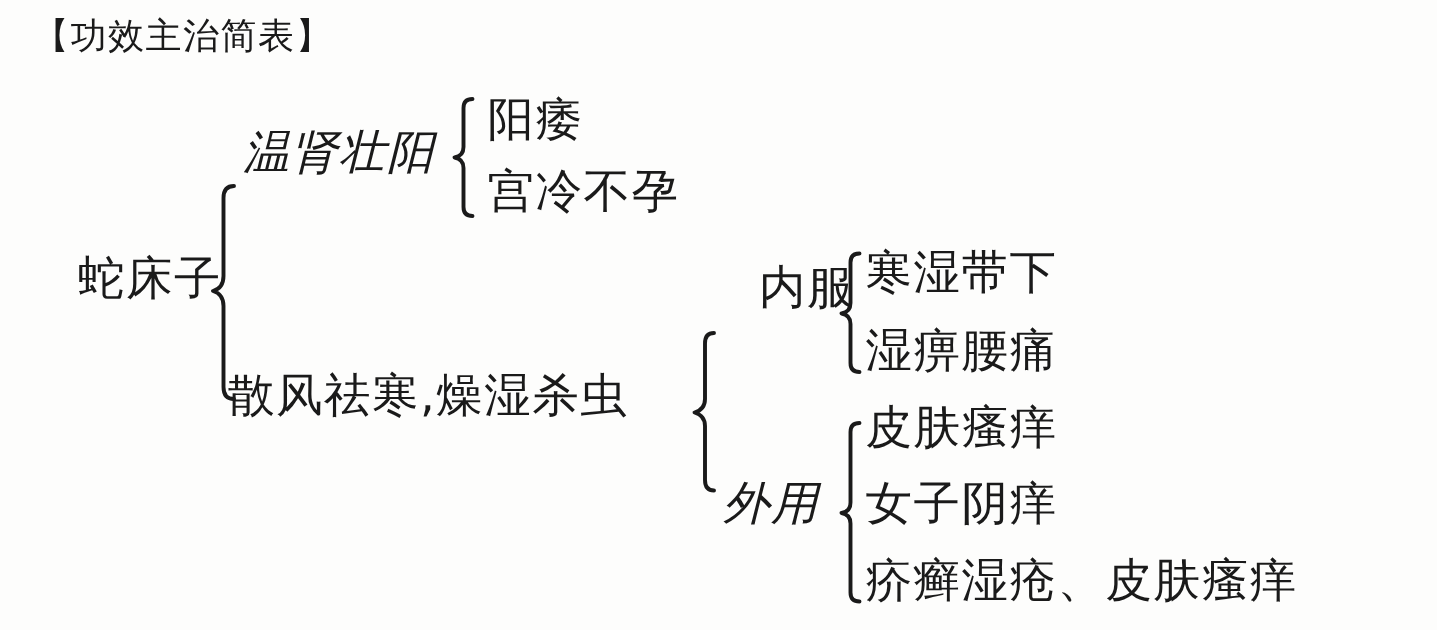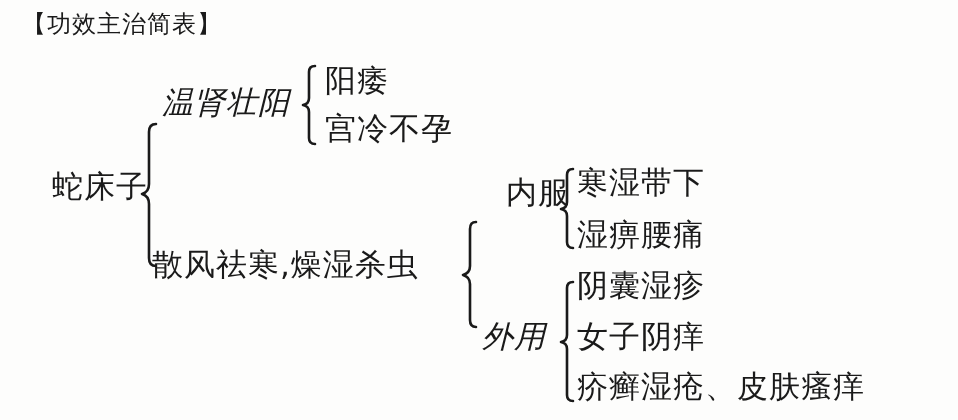--- a/index.html
+++ b/index.html
@@ -38,16 +38,16 @@
   <svg class="brace" style="left:558px; top:167px;" width="18" height="84">
     <path d="M15 2 Q9 2 9 8 L9 35 Q9 41 3 42 Q9 43 9 49 L9 75 Q9 81 15 81"></path>
   </svg>
   <div class="t" style="left:577px; top:164px;">寒湿带下</div>
   <div class="t" style="left:577px; top:216px;">湿痹腰痛</div>
 
   <div class="t" style="left:482px; top:318px;font-style:italic;">外用</div>
   <svg class="brace" style="left:558px; top:280px;" width="18" height="124">
     <path d="M15 2 Q9 2 9 8 L9 55 Q9 61 3 62 Q9 63 9 69 L9 115 Q9 121 15 121"></path>
   </svg>
-  <div class="t" style="left:577px; top:267px;">阴囊湿疹</div>
+  <div class="t" style="left:577px; top:267px;">皮肤瘙痒</div>
   <div class="t" style="left:577px; top:318px;">女子阴痒</div>
   <div class="t" style="left:577px; top:369px;font-family:Liberation Serif, serif;">疥癣湿疮、皮肤瘙痒</div>
 </div>
 
 </body></html>

